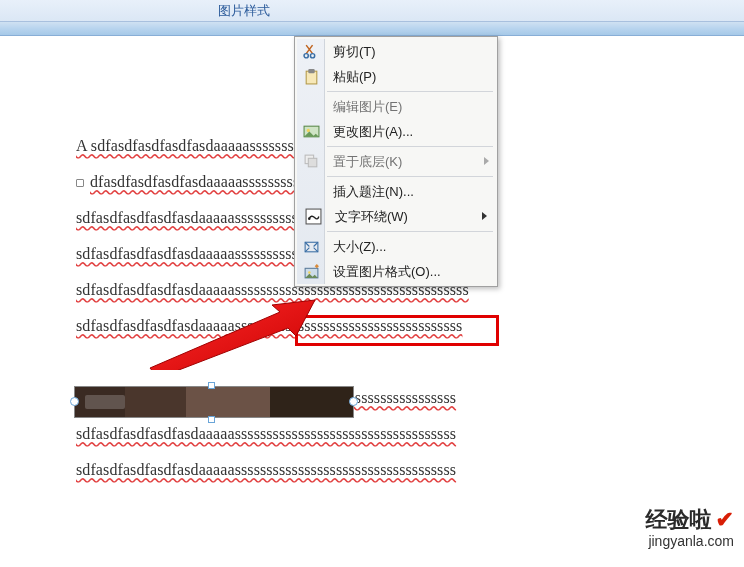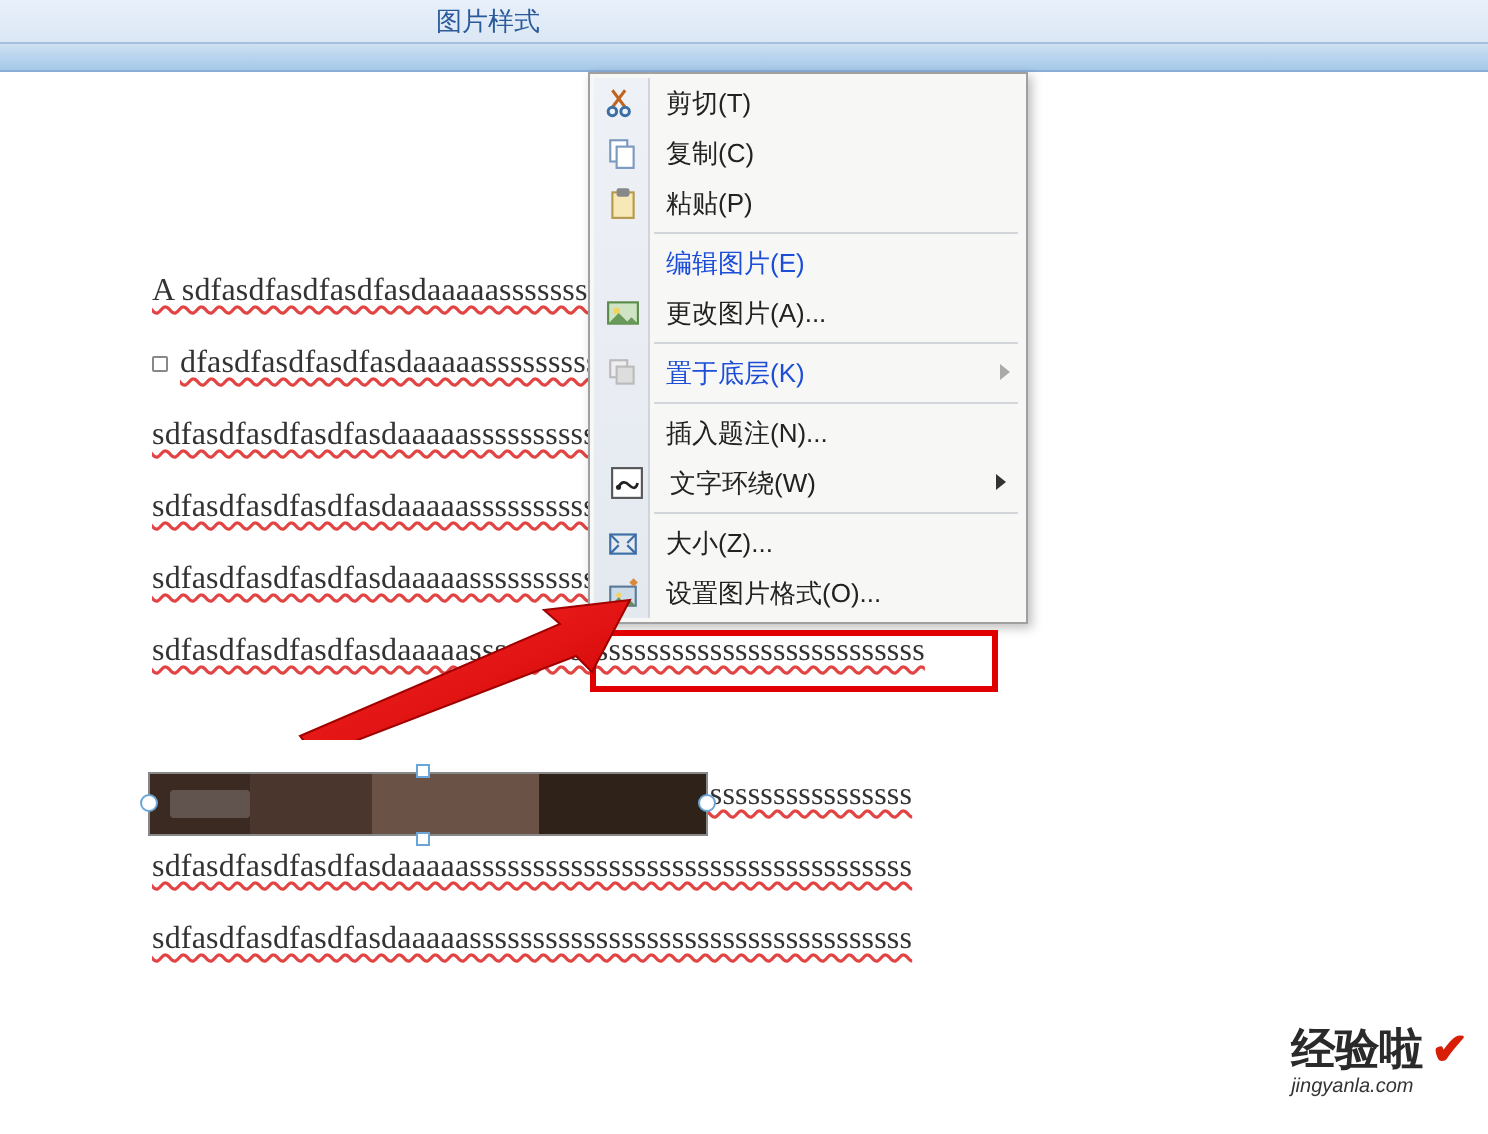--- a/index.html
+++ b/index.html
@@ -93,21 +93,21 @@
     border: 1px solid #6aa5d8;
     background: #fff;
     border-radius: 50%;
   }
   .handle.sq { border-radius: 0; width: 7px; height: 7px; }
   
   .menu {
     position: absolute;
     left: 294px;
     top: 36px;
-    width: 220px;
+    width: 204px;
     background: #f7f7f5;
     border: 1px solid #a0a0a0;
     box-shadow: 2px 2px 5px rgba(0,0,0,0.25);
     padding: 2px;
   }
   .menu-gutter {
     position: absolute;
     left: 2px; top: 2px; bottom: 2px;
     width: 28px;
     background: linear-gradient(#eef1f6, #e4e9f0);
@@ -115,21 +115,21 @@
   }
   .menu-item {
     position: relative;
     height: 25px;
     line-height: 25px;
     padding-left: 36px;
     font-size: 13px;
     color: #222;
     cursor: default;
   }
-  .menu-item.disabled { color: #1d4ed8; }
+  .menu-item.disabled { color: #737373; }
   .menu-item .icon {
     position: absolute;
     left: 6px;
     top: 4px;
     width: 17px;
     height: 17px;
   }
   .menu-item .submenu {
     position: absolute;
     right: 6px; top: 8px;
@@ -165,38 +165,37 @@
     top: 280px;
     width: 180px;
     height: 90px;
     pointer-events: none;
   }
   
   .watermark {
     position: absolute;
     right: 10px;
     bottom: 18px;
-    text-align: left;
+    text-align: right;
     color: #333;
     font-weight: bold;
   }
   .watermark .cn {
     font-size: 22px;
     font-family: "Microsoft YaHei", sans-serif;
     color: #2a2a2a;
     text-shadow: 0 1px 0 #fff, 1px 0 0 #fff, -1px 0 0 #fff, 0 -1px 0 #fff;
   }
   .watermark .check {
     color: #d81e06;
     font-size: 22px;
     margin-left: 4px;
   }
   .watermark .url {
-    font-size: 10px;
-    font-style: italic;
+    font-size: 14px;
     color: #333;
     font-weight: normal;
     margin-top: -2px;
   }
   
   svg { display: block; }
 </style>
 </head>
 <body>
 
@@ -232,29 +231,20 @@
     <span class="icon">
       <svg viewBox="0 0 16 16">
           <path d="M3 2 L9 10 M9 2 L3 10" stroke="#c0641f" stroke-width="1.4" fill="none"></path>
           <circle cx="3" cy="12" r="2" fill="none" stroke="#3a6ea5" stroke-width="1.4"></circle>
           <circle cx="9" cy="12" r="2" fill="none" stroke="#3a6ea5" stroke-width="1.4"></circle>
         </svg>
     </span>
     <span>剪切(T)</span>
   </div>
 
-  <div class="menu-item">
-    <span class="icon">
-      <svg viewBox="0 0 16 16">
-          <rect x="2" y="2" width="8" height="10" fill="#fff" stroke="#7a9ac0"></rect>
-          <rect x="5" y="5" width="8" height="10" fill="#fff" stroke="#7a9ac0"></rect>
-        </svg>
-    </span>
-    <span>复制(C)</span>
-  </div>
 
   <div class="menu-item">
     <span class="icon">
       <svg viewBox="0 0 16 16">
           <rect x="3" y="3" width="10" height="12" fill="#f7e8b8" stroke="#b49a4a"></rect>
           <rect x="5" y="1" width="6" height="4" rx="1" fill="#888"></rect>
         </svg>
     </span>
     <span>粘贴(P)</span>
   </div>

